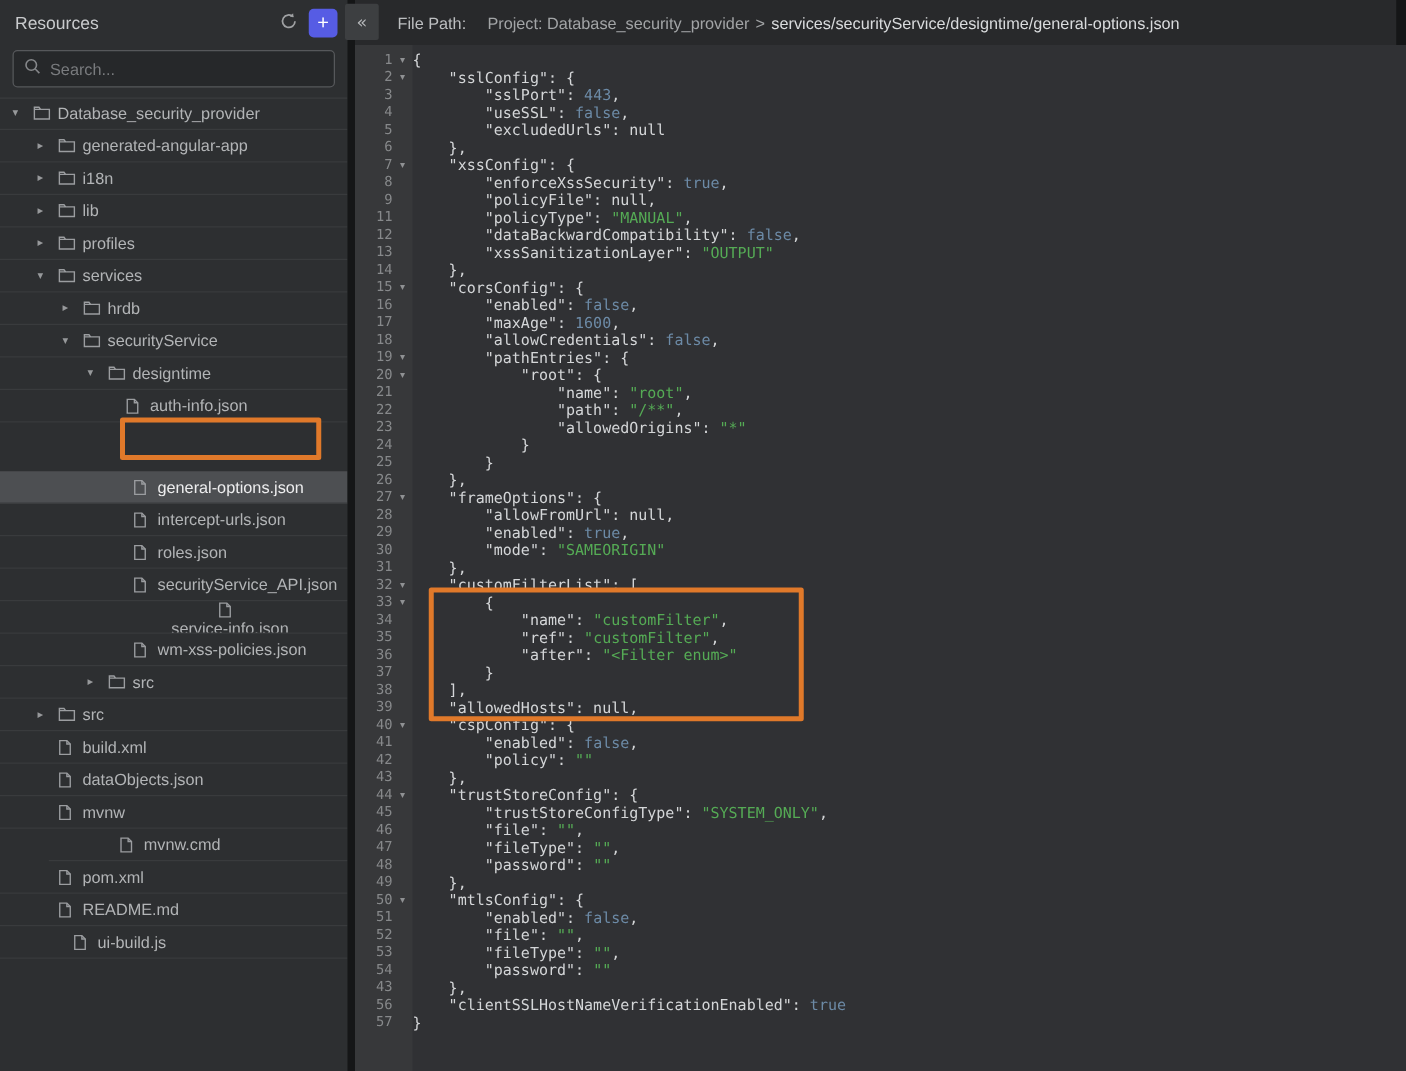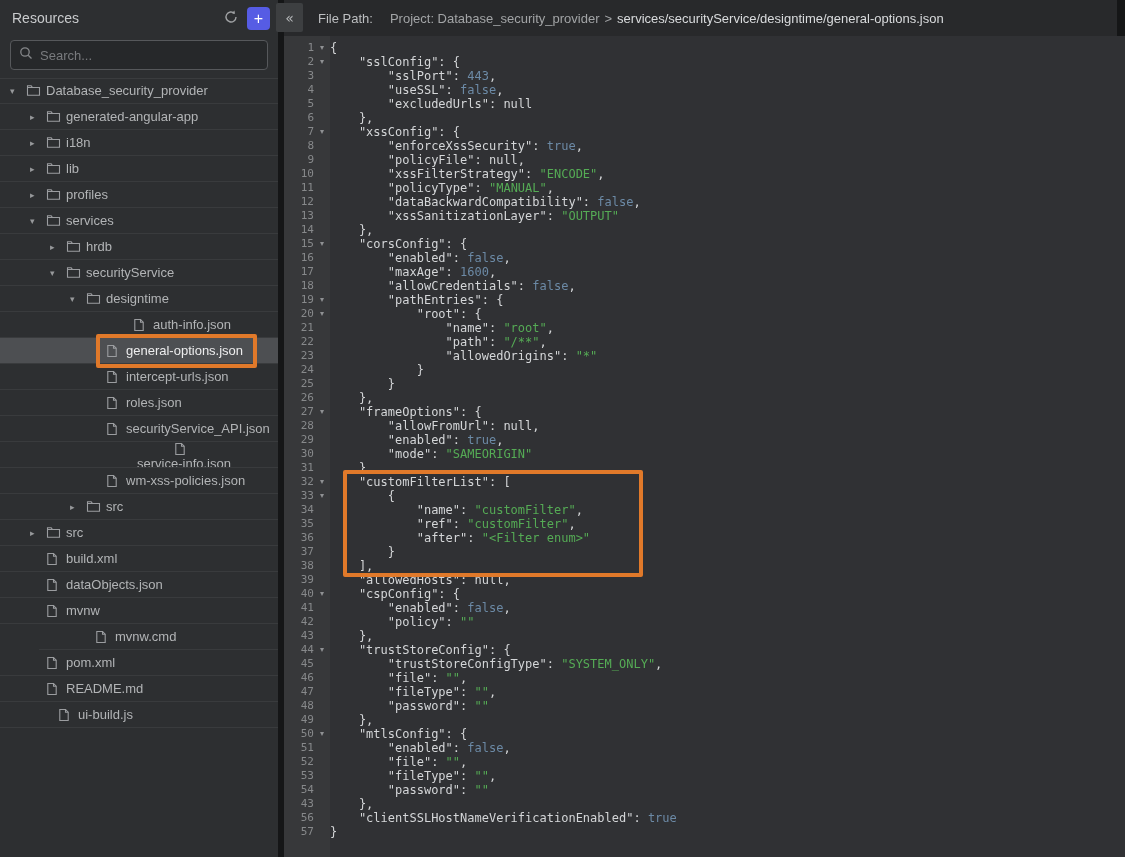--- a/index.html
+++ b/index.html
@@ -187,31 +187,31 @@
         </div>
         <div class="tree-row" style="padding-left: 70px;">
           <span class="arrow">▾</span>
           <span class="ticon">
             <svg width="15" height="13" viewBox="0 0 15 13">
               <path d="M1.5 3.5 H6.5 M1.5 3.5 V1.8 H5.2 L6.5 3.5 M1.5 3.5 V11.2 H13.5 V3.5 H6.5" fill="none" stroke="#9b9da0" stroke-width="1.1"></path>
             </svg>
           </span>
           <span class="tlabel">designtime</span>
         </div>
-        <div class="tree-row" style="padding-left: 117px;">
+        <div class="tree-row" style="padding-left: 84px;">
           <span class="arrow"></span>
           <span class="ticon">
             <svg width="12" height="14" viewBox="0 0 12 14">
               <path d="M1.8 1.5 H7.5 L10.2 4.2 V12.5 H1.8 Z" fill="none" stroke="#9b9da0" stroke-width="1.1"></path>
               <path d="M7.5 1.5 V4.2 H10.2" fill="none" stroke="#9b9da0" stroke-width="1.1"></path>
             </svg>
           </span>
           <span class="tlabel">auth-info.json</span>
         </div>
-        <div class="tree-row selected" style="padding-left: 90px;">
+        <div class="tree-row selected" style="padding-left: 90px; margin-top: 39px;">
           <span class="arrow"></span>
           <span class="ticon">
             <svg width="12" height="14" viewBox="0 0 12 14">
               <path d="M1.8 1.5 H7.5 L10.2 4.2 V12.5 H1.8 Z" fill="none" stroke="#9b9da0" stroke-width="1.1"></path>
               <path d="M7.5 1.5 V4.2 H10.2" fill="none" stroke="#9b9da0" stroke-width="1.1"></path>
             </svg>
           </span>
           <span class="tlabel">general-options.json</span>
         </div>
         <div class="tree-row" style="padding-left: 90px;">
@@ -410,25 +410,20 @@
             <span class="ln">8</span>
             <span class="fold"></span>
             <span class="ctext"><span class="c-p">        "enforceXssSecurity": </span><span class="c-l">true</span><span class="c-p">,</span></span>
           </div>
           <div class="code-line">
             <span class="ln">9</span>
             <span class="fold"></span>
             <span class="ctext"><span class="c-p">        "policyFile": null,</span></span>
           </div>
           <div class="code-line">
-            <span class="ln">10</span>
-            <span class="fold"></span>
-            <span class="ctext"><span class="c-p">        "xssFilterStrategy": </span><span class="c-s">"ENCODE"</span><span class="c-p">,</span></span>
-          </div>
-          <div class="code-line">
             <span class="ln">11</span>
             <span class="fold"></span>
             <span class="ctext"><span class="c-p">        "policyType": </span><span class="c-s">"MANUAL"</span><span class="c-p">,</span></span>
           </div>
           <div class="code-line">
             <span class="ln">12</span>
             <span class="fold"></span>
             <span class="ctext"><span class="c-p">        "dataBackwardCompatibility": </span><span class="c-l">false</span><span class="c-p">,</span></span>
           </div>
           <div class="code-line">

